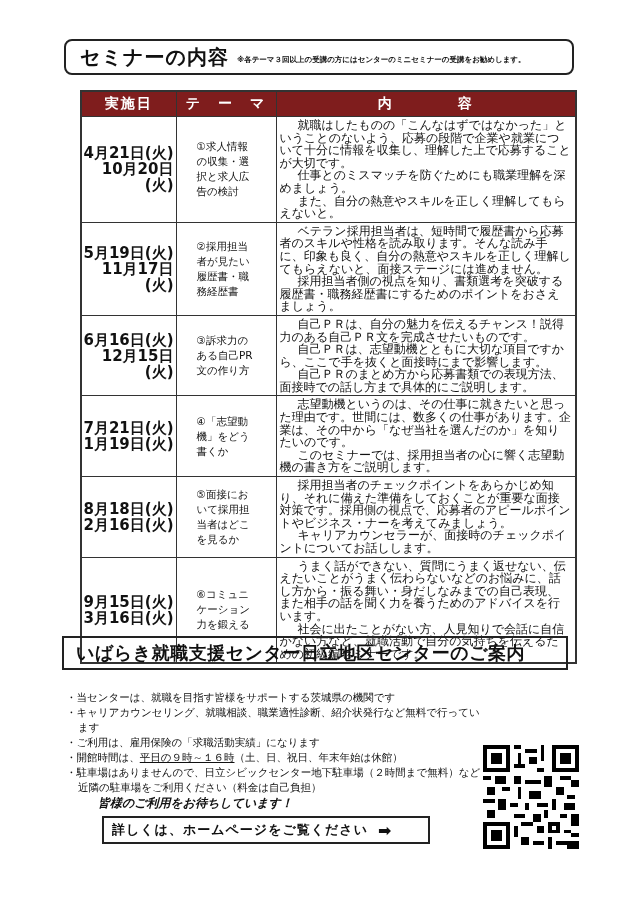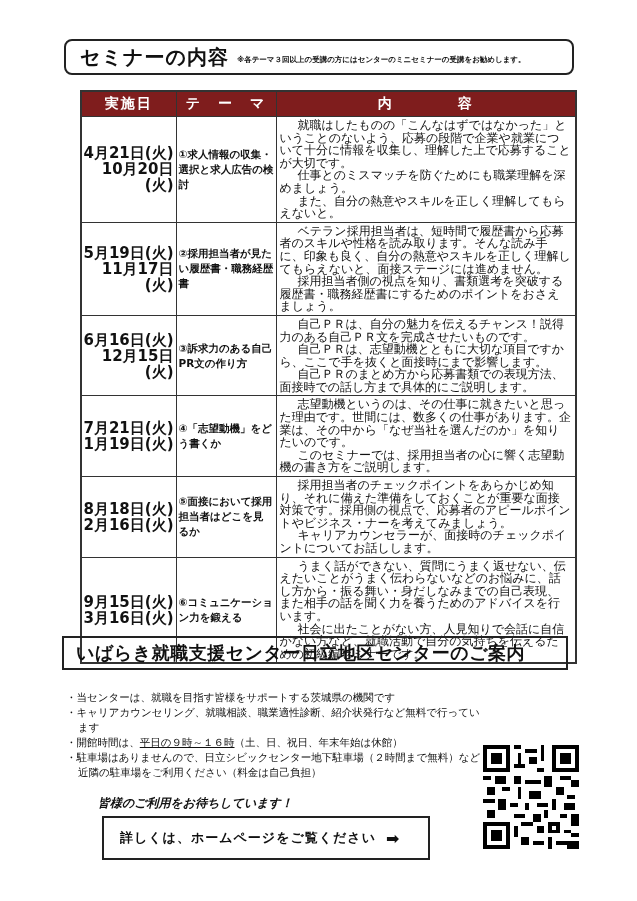--- a/index.html
+++ b/index.html
@@ -4,30 +4,30 @@
 <style>
   html, body { margin:0; padding:0; background:#ffffff; }
   body { width:637px; height:901px; position:relative; overflow:hidden; font-family:"DejaVu Sans", sans-serif; color:#111; }
   .title-box { position:absolute; left:64px; top:39px; width:510px; height:36px; border:2px solid #222; border-radius:8px; display:flex; align-items:center; box-sizing:border-box; padding-left:14px; }
   .title-main { font-size:20px; font-weight:bold; letter-spacing:1px; }
   .title-note { font-size:7.5px; font-weight:bold; margin-left:8px; margin-top:6px; white-space:nowrap; }
   table.sem { position:absolute; left:80px; top:90px; width:497px; border-collapse:collapse; table-layout:fixed; border:2px solid #333; }
   table.sem th { background:#7f1d1d; color:#fff; font-size:14px; font-weight:bold; height:22px; border:1px solid #333; letter-spacing:2px; }
   table.sem td { border:1px solid #333; vertical-align:middle; }
   td.date { text-align:right; font-size:15px; font-weight:bold; line-height:16px; padding-right:2px; }
-  td.theme { font-size:10.5px; font-weight:bold; line-height:15px; padding:0 2px; }
+  td.theme { font-size:10.5px; font-weight:normal; line-height:15px; padding:0 20px; }
   td.content { font-size:12px; line-height:12.6px; padding:2px 4px 2px 3px; }
   .para { text-indent:1.5em; }
   .sec2 { position:absolute; left:62px; top:636px; width:506px; height:34px; border:2px solid #222; border-radius:0; box-sizing:border-box; display:flex; align-items:center; padding-left:12px; font-size:18px; font-weight:bold; letter-spacing:0.5px; }
   ul.info { position:absolute; left:58px; top:682px; width:420px; margin:8px; padding:0; list-style:none; font-size:10.5px; line-height:15px; }
   ul.info li { padding-left:12px; text-indent:-12px; }
   ul.info li::before { content:"・"; }
   .u { text-decoration:underline; }
   .welcome { position:absolute; left:98px; top:795px; font-size:12px; font-weight:bold; font-style:italic; }
-  .hp-box { position:absolute; left:102px; top:816px; width:328px; height:44px; border:2px solid #222; box-sizing:border-box; display:flex; align-items:center; padding-left:16px; font-size:13px; font-weight:bold; letter-spacing:1px; }
+  .hp-box { position:absolute; left:102px; top:816px; width:328px; height:28px; border:2px solid #222; box-sizing:border-box; display:flex; align-items:center; padding-left:8px; font-size:13px; font-weight:bold; letter-spacing:1px; }
   .qr { position:absolute; left:483px; top:744px; width:96px; height:106px; }
 </style>
 </head>
 <body>
 
 <div class="title-box">
   <span class="title-main">セミナーの内容</span>
   <span class="title-note">※各テーマ３回以上の受講の方にはセンターのミニセミナーの受講をお勧めします。</span>
 </div>
 
@@ -114,20 +114,21 @@
       </td>
     </tr>
   </tbody>
 </table>
 
 <div class="sec2">いばらき就職支援センター日立地区センターのご案内</div>
 
 <ul class="info">
   <li>当センターは、就職を目指す皆様をサポートする茨城県の機関です</li>
   <li>キャリアカウンセリング、就職相談、職業適性診断、紹介状発行など無料で行っています</li>
+  <li>ご利用は、雇用保険の「求職活動実績」になります</li>
   <li><span>開館時間は、</span><span class="u">平日の９時～１６時</span><span>（土、日、祝日、年末年始は休館）</span></li>
   <li>駐車場はありませんので、日立シビックセンター地下駐車場（２時間まで無料）など近隣の駐車場をご利用ください（料金は自己負担）</li>
 </ul>
 
 <div class="welcome">皆様のご利用をお待ちしています！</div>
 
 <div class="hp-box">
   <span>詳しくは、ホームページをご覧ください</span>
   <span style="margin-left:10px;font-size:16px;">➡</span>
 </div>

